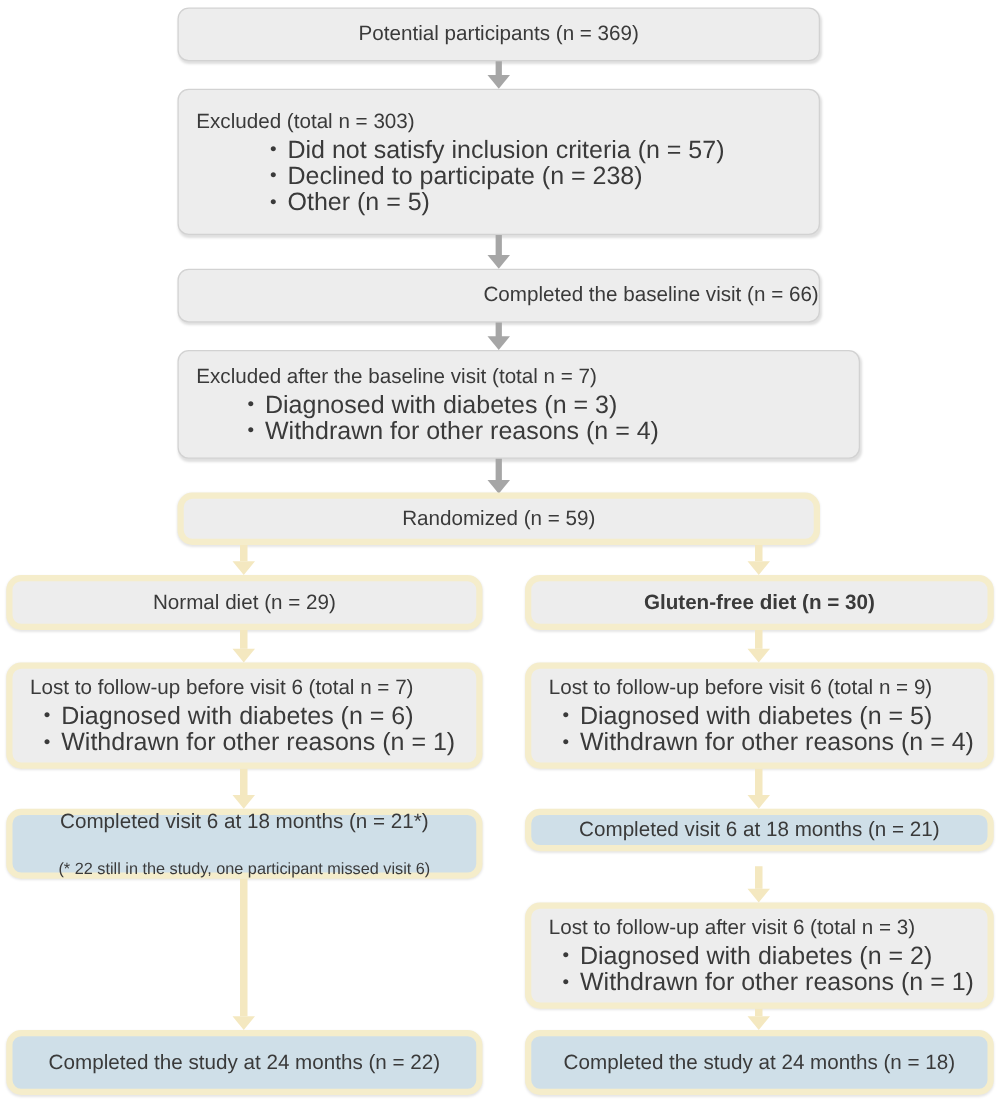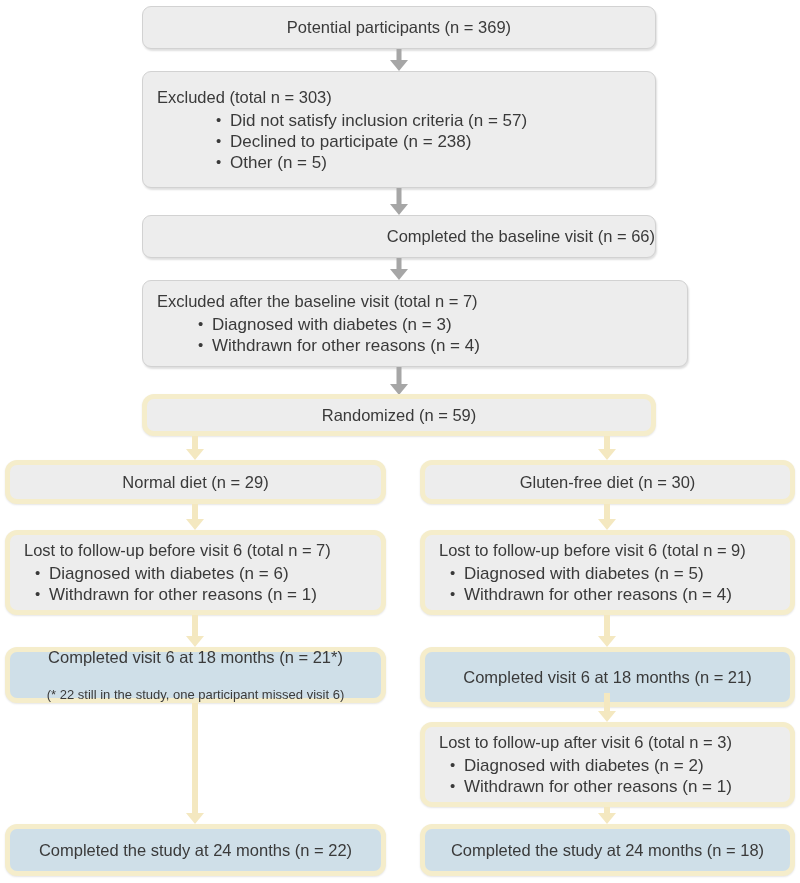--- a/index.html
+++ b/index.html
@@ -67,21 +67,21 @@
     margin-top: 18px;
     white-space: nowrap;
   }
 
   .bullets {
     list-style: none;
     margin: 2px 0 0 0;
     padding: 0;
   }
   .bullets li {
-    font-size: 17px;
+    font-size: 20px;
     line-height: 21px;
     white-space: nowrap;
     position: relative;
     padding-left: 17px;
   }
   .bullets li::before {
     content: "\2022";
     position: absolute;
     left: 3px;
     top: -1px;
@@ -215,21 +215,21 @@
 
   <div class="arrow cream" style="left:182px; top:703px; width:26px; height:121px;">
     <div class="stem" style="width:6px; height:110px;"></div>
     <div class="head" style="border-width:11px 9px 0 9px;"></div>
   </div>
 
   <div class="node framed blue center" style="left:5px; top:824px; width:381px; height:52px;">
     <div class="title">Completed the study at 24 months (n = 22)</div>
   </div>
 
-  <div class="node framed center" style="left:420px; top:460px; width:375px; height:44px;">
+  <div class="node framed center" style="left:420px; top:460px; width:375px; height:44px;font-weight:bold;">
     <div class="title">Gluten-free diet (n = 30)</div>
   </div>
 
   <div class="arrow cream" style="left:594px; top:504px; width:26px; height:26px;">
     <div class="stem" style="width:6px; height:15px;"></div>
     <div class="head" style="border-width:11px 9px 0 9px;"></div>
   </div>
 
   <div class="node framed left boxpad-top" style="left:420px; top:530px; width:375px; height:85px;">
     <div class="title">Lost to follow-up before visit 6 (total n = 9)</div>
@@ -237,21 +237,21 @@
       <li>Diagnosed with diabetes (n = 5)</li>
       <li>Withdrawn for other reasons (n = 4)</li>
     </ul>
   </div>
 
   <div class="arrow cream" style="left:594px; top:615px; width:26px; height:32px;">
     <div class="stem" style="width:6px; height:21px;"></div>
     <div class="head" style="border-width:11px 9px 0 9px;"></div>
   </div>
 
-  <div class="node framed blue center" style="left:420px; top:647px; width:375px; height:60px;">
+  <div class="node framed blue center" style="left:420px; top:647px; width:375px; height:34px;">
     <div class="title">Completed visit 6 at 18 months (n = 21)</div>
   </div>
 
   <div class="arrow cream" style="left:594px; top:693px; width:26px; height:29px;">
     <div class="stem" style="width:6px; height:18px;"></div>
     <div class="head" style="border-width:11px 9px 0 9px;"></div>
   </div>
 
   <div class="node framed left boxpad-top" style="left:420px; top:722px; width:375px; height:85px;">
     <div class="title">Lost to follow-up after visit 6 (total n = 3)</div>

